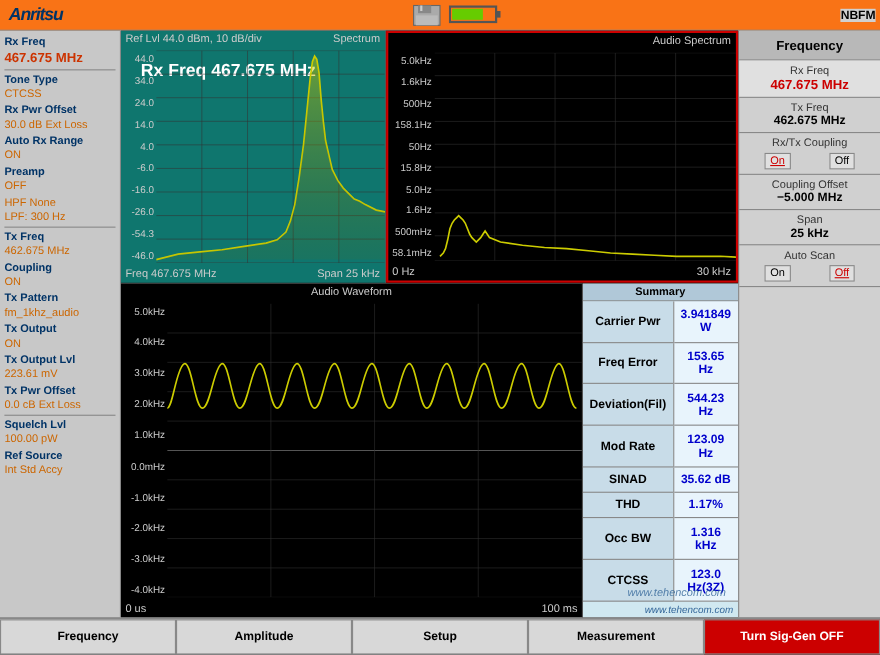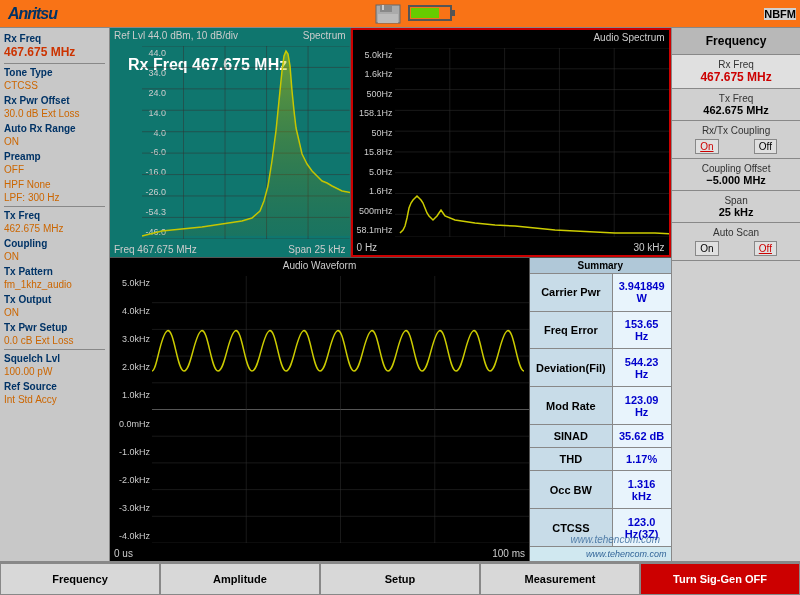--- a/index.html
+++ b/index.html
@@ -316,21 +316,20 @@
     .y-axis-labels {
       position: absolute;
       left: 0;
       top: 18px;
       bottom: 18px;
       display: flex;
       flex-direction: column;
       justify-content: space-between;
       padding: 2px 0;
       width: 32px;
-      margin-left: 26px;
     }
     .y-label {
       color: #ccc;
       font-size: 9px;
       text-align: right;
       padding-right: 2px;
     }
 
     .audio-y-labels {
       position: absolute;
@@ -429,21 +428,25 @@
       </div>
       <div class="left-param">
         <div class="param-name">Tx Pattern</div>
         <div class="param-value">fm_1khz_audio</div>
       </div>
       <div class="left-param">
         <div class="param-name">Tx Output</div>
         <div class="param-value">ON</div>
       </div>
       <div class="left-param">
-        <div class="param-name">Tx Pwr Setup</div>
+        <div class="param-name">Tx Output Lvl</div>
+        <div class="param-value">223.61 mV</div>
+      </div>
+      <div class="left-param">
+        <div class="param-name">Tx Pwr Offset</div>
         <div class="param-value">0.0 cB Ext Loss</div>
       </div>
       <div class="divider-line"></div>
       <div class="left-param">
         <div class="param-name">Squelch Lvl</div>
         <div class="param-value">100.00 pW</div>
       </div>
       <div class="left-param">
         <div class="param-name">Ref Source</div>
         <div class="param-value">Int Std Accy</div>

